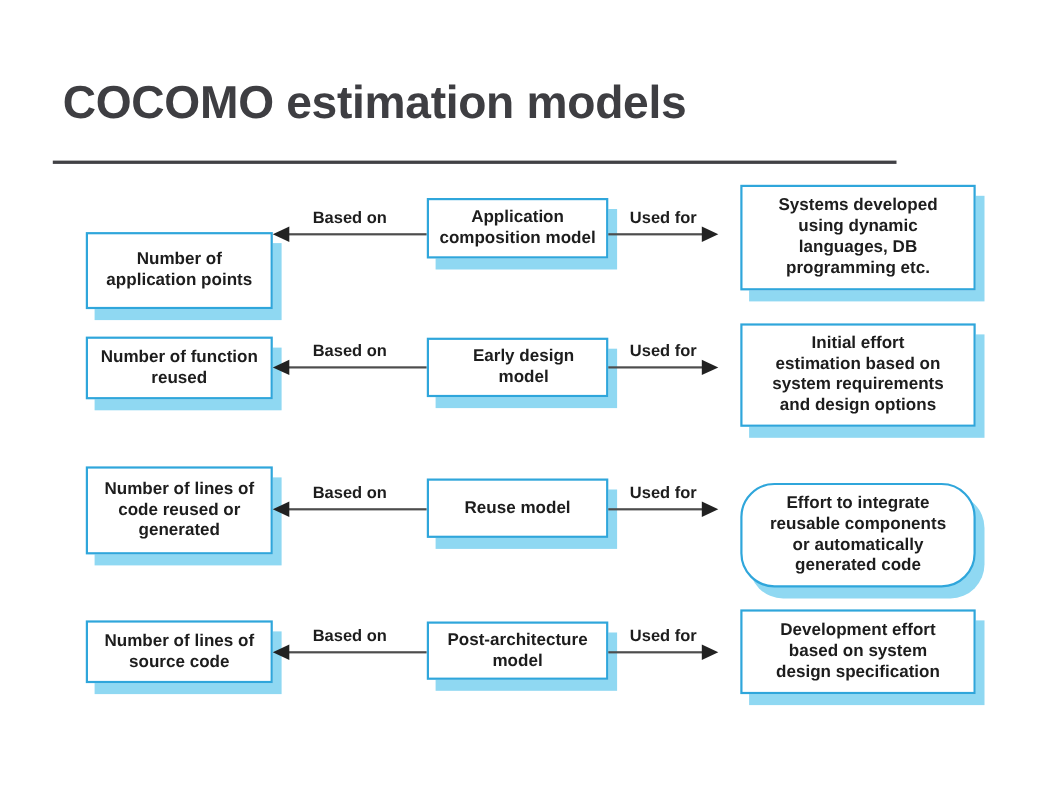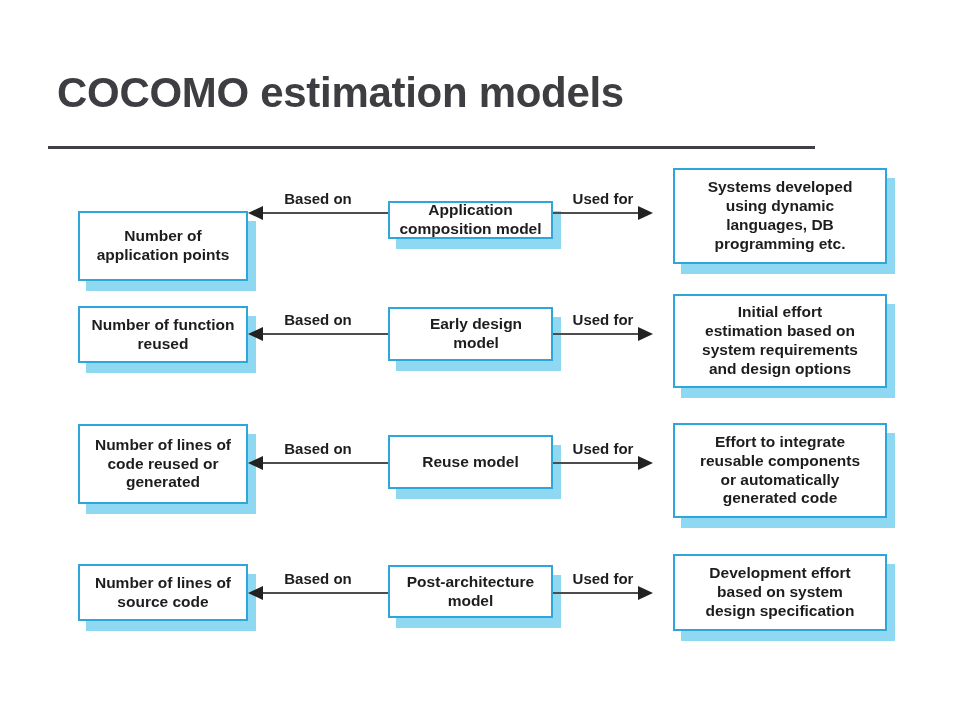--- a/index.html
+++ b/index.html
@@ -20,28 +20,28 @@
     border:2.5px solid #2fa6db;box-shadow:8px 10px 0 #8fd8f2;
     display:flex;align-items:center;justify-content:center;
     text-align:center;white-space:pre-line;
     font-weight:600;font-size:15.5px;line-height:1.22;color:#1d1d1d;
     padding:2px 4px;
   }
   .col-input {left:78px; width:170px;}
   .col-model {left:388px;width:165px;}
   .col-output{left:673px;width:214px;}
   .input.r1 {top:182px;height:70px;margin-top:29px;}
-  .model.r1 {top:201px;height:38px;}
+  .model.r1 {top:180px;height:55px;}
   .output.r1{top:168px;height:96px;}
   .input.r2 {top:306px;height:57px;}
   .model.r2 {top:307px;height:54px;padding-left:15px;}
   .output.r2{top:294px;height:94px;}
   .input.r3 {top:424px;height:80px;}
   .model.r3 {top:435px;height:54px;}
-  .output.r3{top:423px;height:95px;}
+  .output.r3{top:439px;height:95px;border-radius:31px;}
   .input.r4 {top:564px;height:57px;}
   .model.r4 {top:565px;height:53px;}
   .output.r4{top:554px;height:77px;}
   
   .conn{position:absolute;height:26px;}
   .conn.to-left {left:248px;width:140px;}
   .conn.to-right{left:553px;width:100px;}
   .conn.r1{top:188px;}
   .conn.r2{top:309px;}
   .conn.r3{top:438px;}

